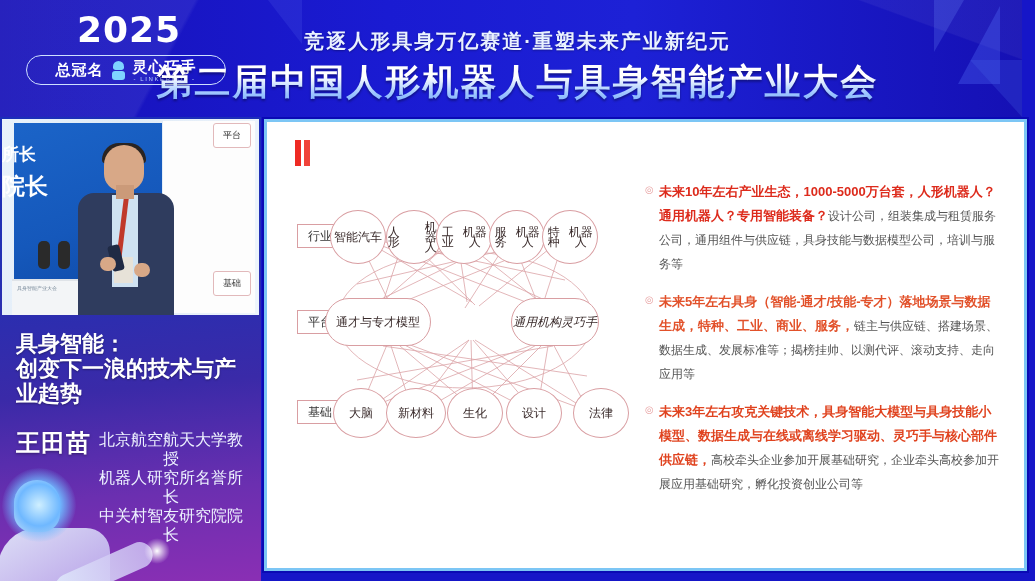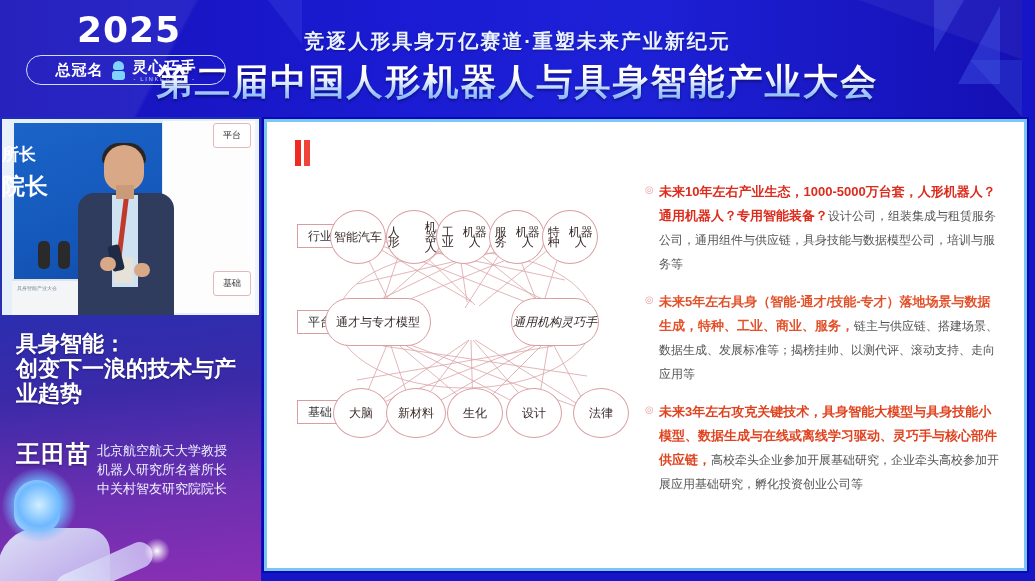--- a/index.html
+++ b/index.html
@@ -90,24 +90,24 @@
   .v-mics i:nth-child(1){left:2px;}
   .v-mics i:nth-child(2){left:22px;}
   .v-podium{position:absolute;left:10px;top:160px;width:72px;height:36px;background:#f3f5f7;
             border-top:2px solid #dfe3e8;}
   .v-podium span{display:block;font-size:5px;color:#7a8b9b;padding:4px 5px 0;line-height:7px;}
 
   .info{position:absolute;left:0;top:200px;width:261px;height:160px;padding:14px 16px 0;
         box-sizing:border-box;}
   .info-title{color:#fff;font-size:22px;font-weight:700;line-height:25px;
               text-shadow:0 1px 2px rgba(0,0,0,.35);}
-  .info-row{display:flex;align-items:flex-start;margin-top:32px;gap:6px;text-align:center;}
+  .info-row{display:flex;align-items:flex-start;margin-top:21px;gap:6px;text-align:center;}
   .sp-name{color:#fff;font-size:24px;font-weight:700;letter-spacing:1px;flex:none;
            text-shadow:0 1px 3px rgba(0,0,0,.4);}
-  .sp-titles{color:#eef3ff;font-size:13px;line-height:19px;padding-top:3px;}
+  .sp-titles{color:#eef3ff;font-size:16px;line-height:19px;padding-top:3px;}
   .robot-art{position:absolute;left:-4px;top:345px;width:150px;height:236px;}
   .ra-glow{position:absolute;left:6px;top:6px;width:74px;height:74px;border-radius:50%;
            background:radial-gradient(circle,#cfefff 0%,#6fb8ff 40%,rgba(60,120,255,0) 72%);}
   .ra-head{position:absolute;left:18px;top:18px;width:46px;height:52px;border-radius:23px 23px 18px 18px;
            background:linear-gradient(140deg,#e8f4ff,#a9cdf2);}
   .ra-body{position:absolute;left:2px;top:66px;width:112px;height:170px;
            background:linear-gradient(150deg,#e6eefc 0%,#c3b6ef 45%,#a98fe0 100%);
            border-radius:40px 24px 0 0;opacity:.92;}
   .ra-arm{position:absolute;left:56px;top:96px;width:104px;height:26px;border-radius:13px;
           background:linear-gradient(90deg,#dfe9fb,#c8b6ef);transform:rotate(-24deg);opacity:.9;}

